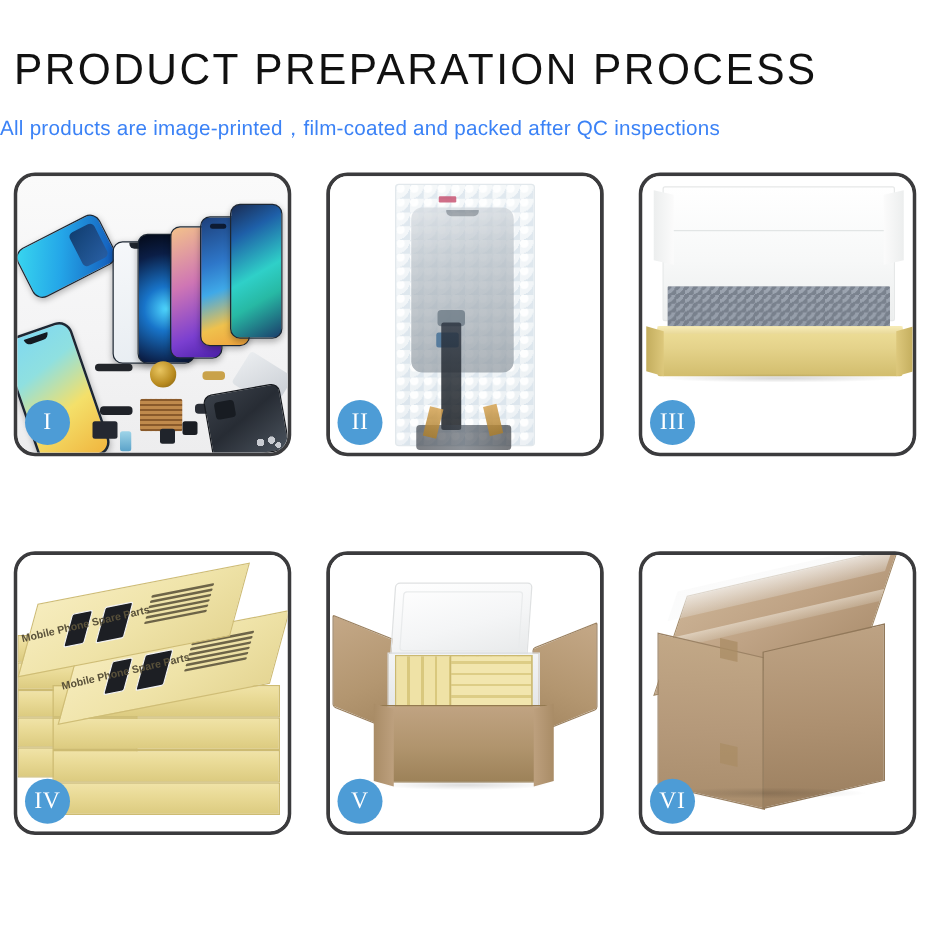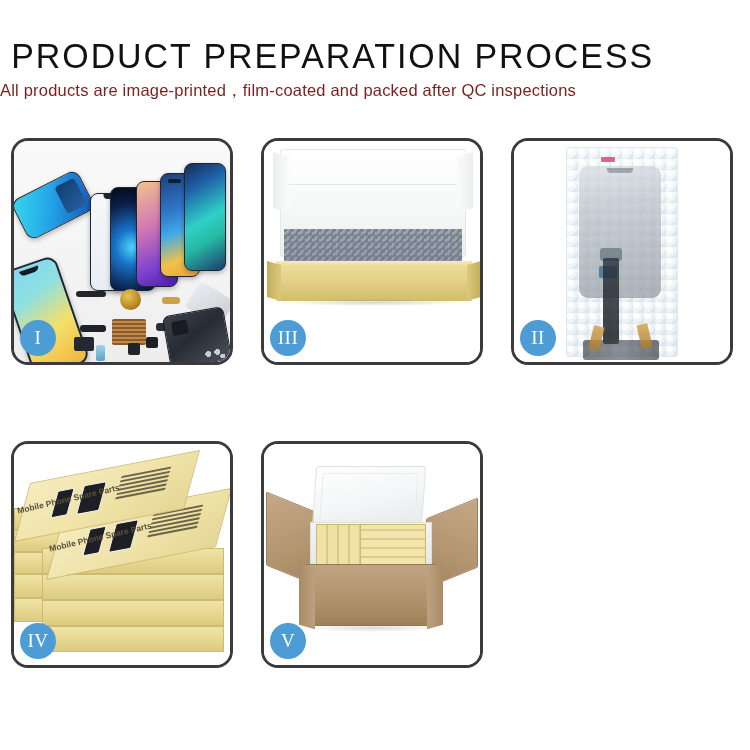--- a/index.html
+++ b/index.html
@@ -17,25 +17,25 @@
     margin-top: 36px;
     font-size: 35px;
     font-weight: 500;
     letter-spacing: 2.0px;
     color: #111111;
     font-family: "Liberation Sans", sans-serif;
     transform: scaleX(0.97);
     white-space: nowrap;
   }
   .subtitle {
-    margin-top: 4px;
+    margin-top: 16px;
     font-size: 16.5px;
     font-weight: 400;
     letter-spacing: 0.2px;
-    color: #7f1d1d;
+    color: #3b82f6;
     white-space: nowrap;
   }
 
   
   .grid {
     position: absolute;
     top: 138px; left: 11px;
     width: 728px; height: 540px;
     display: grid;
     grid-template-columns: repeat(3, 222px);
@@ -334,52 +334,52 @@
           <div class="pt pt-btn"></div>
           <div class="pt pt-batt"></div>
           <div class="pt pt-back"></div>
           <div class="pt pt-screws"></div>
         </div>
       </div>
       <div class="badge">I</div>
     </div>
 
     <div class="panel">
+      <div class="panel-inner p2">
+        <div class="bubblebag">
+          <div class="lcd"></div>
+          <div class="lcd-tab"></div>
+          <div class="connector"></div>
+          <div class="connector2"></div>
+          <div class="flexstrip"></div>
+          <div class="bottomparts"></div>
+          <div class="goldtab-a"></div>
+          <div class="goldtab-b"></div>
+        </div>
+      </div>
+      <div class="badge">II</div>
+    </div>
+
+    <div class="panel">
       <div class="panel-inner p3">
         <div class="lid3">
           <div class="lid3-flapL"></div>
           <div class="lid3-flapR"></div>
         </div>
         <div class="foam3"></div>
         <div class="tray3">
           <div class="tray3-endL"></div>
           <div class="tray3-endR"></div>
         </div>
         <div class="tray3-shadow"></div>
       </div>
       <div class="badge">III</div>
     </div>
 
     <div class="panel">
-      <div class="panel-inner p2">
-        <div class="bubblebag">
-          <div class="lcd"></div>
-          <div class="lcd-tab"></div>
-          <div class="connector"></div>
-          <div class="connector2"></div>
-          <div class="flexstrip"></div>
-          <div class="bottomparts"></div>
-          <div class="goldtab-a"></div>
-          <div class="goldtab-b"></div>
-        </div>
-      </div>
-      <div class="badge">II</div>
-    </div>
-
-    <div class="panel">
       <div class="panel-inner p4">
         <div class="stack">
 
           <div class="bx" style="left:0px;  top:64px;  width:96px; height:22px;"></div>
           <div class="bx" style="left:0px;  top:86px;  width:96px; height:22px;"></div>
           <div class="bx" style="left:0px;  top:108px; width:96px; height:22px;"></div>
           <div class="bx" style="left:0px;  top:130px; width:96px; height:24px;"></div>
           <div class="bx" style="left:0px;  top:154px; width:96px; height:24px;"></div>
 
           <div class="bx" style="left:28px; top:104px; width:182px; height:26px;"></div>
@@ -424,15 +424,27 @@
         <div class="foamlid5"></div>
         <div class="inner5"></div>
         <div class="ybox5"></div>
         <div class="ybox5b"></div>
         <div class="front5"></div>
         <div class="shadow5"></div>
       </div>
       <div class="badge">V</div>
     </div>
 
+    <div class="panel">
+      <div class="panel-inner p6">
+        <div class="c6-top"></div>
+        <div class="wrap6"></div>
+        <div class="c6-left"></div>
+        <div class="c6-right"></div>
+        <div class="tape6a"></div>
+        <div class="tape6b"></div>
+        <div class="shadow6"></div>
+      </div>
+      <div class="badge">VI</div>
+    </div>
 
   </div>
 </div>
 
 </body></html>

